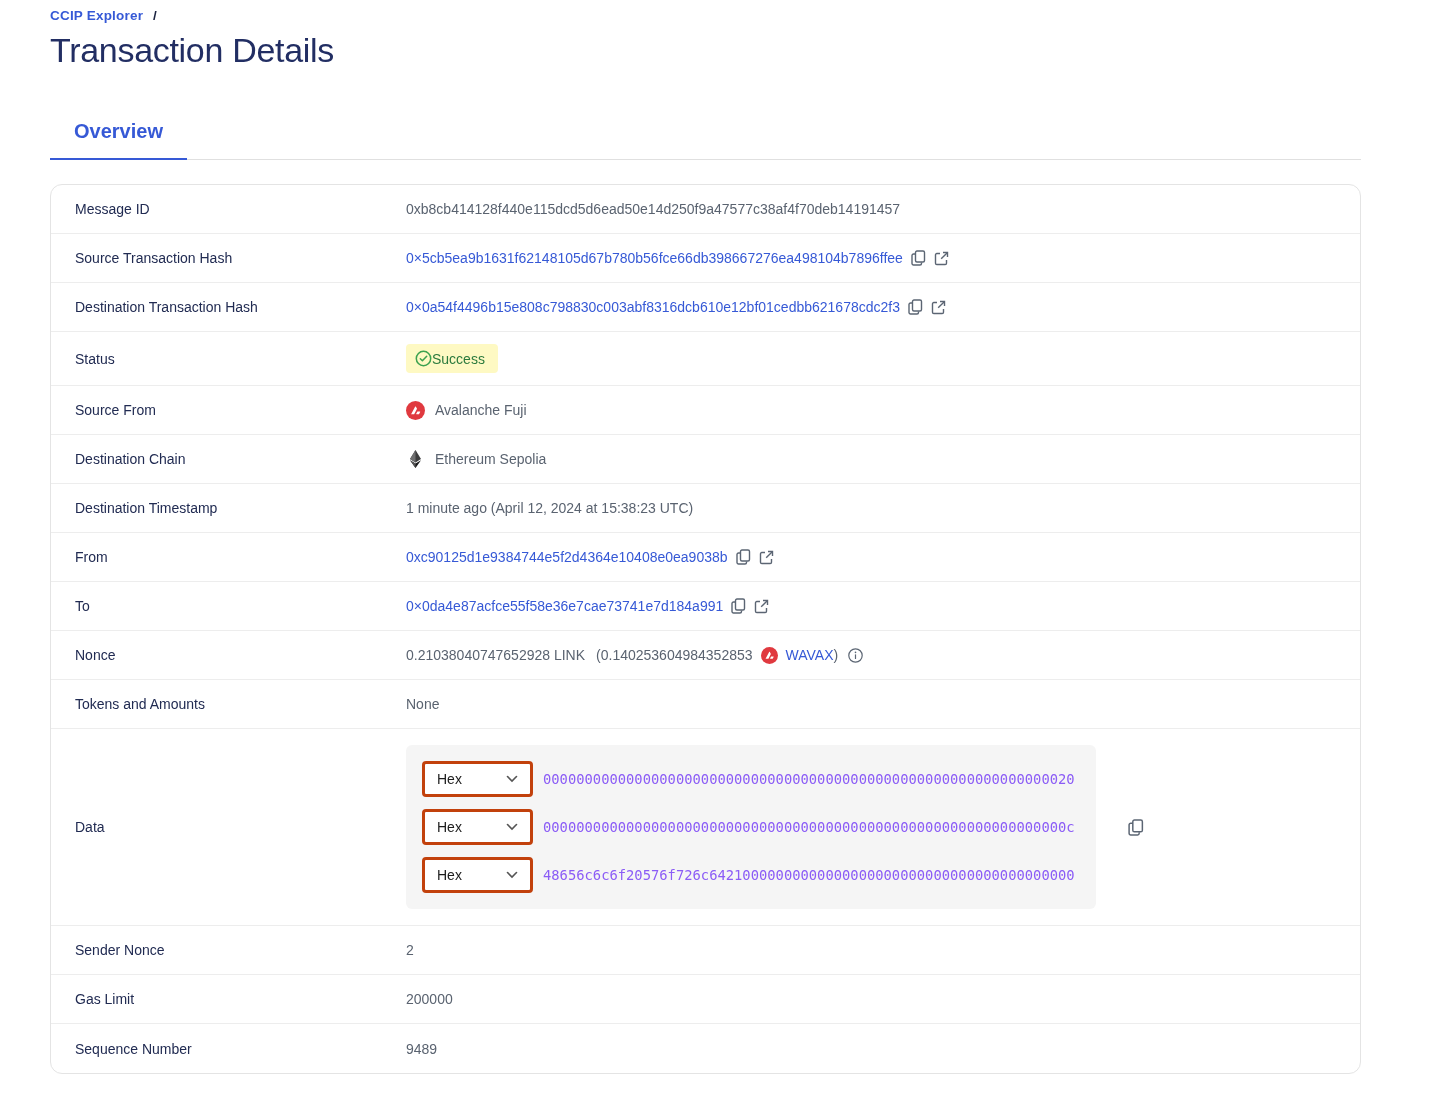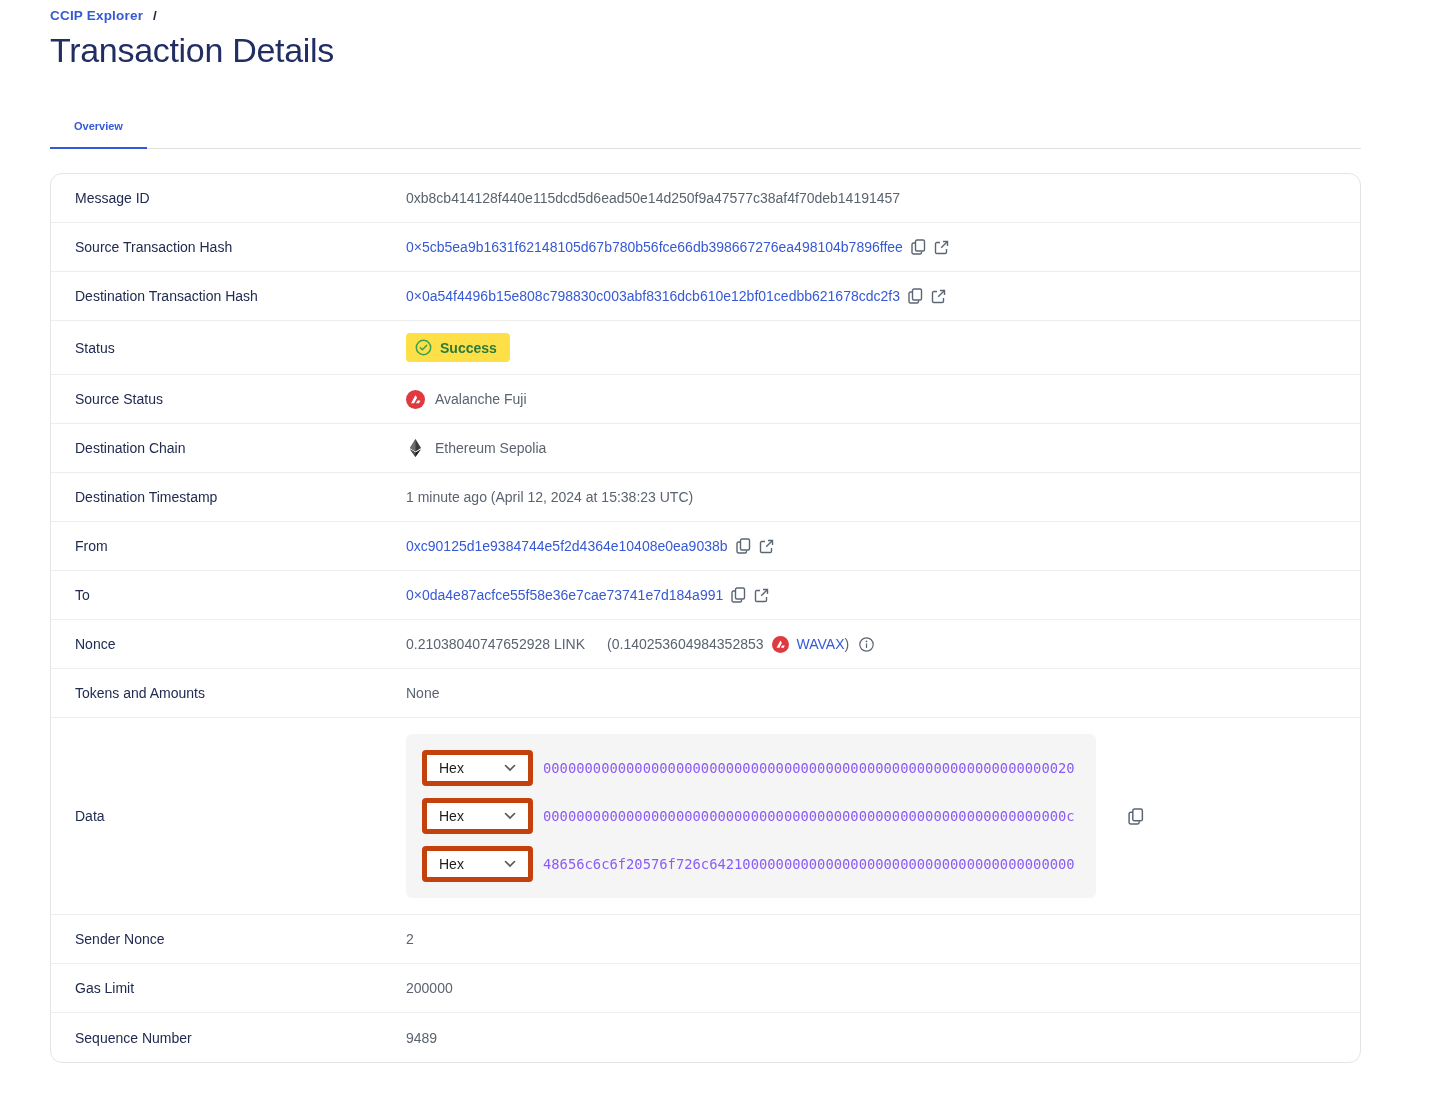--- a/index.html
+++ b/index.html
@@ -24,21 +24,21 @@
     color: #222e63;
     letter-spacing: -0.3px;
   }
 
   
   .tabs { margin-top: 40px; border-bottom: 1px solid #e0e0e0; }
   .tab {
     display: inline-block;
     padding: 10px 24px 15px 24px;
     margin-bottom: -1px;
-    font-size: 11px;
+    font-size: 20px;
     font-weight: 600;
     color: #3659d6;
     border-bottom: 2px solid #3659d6;
     cursor: pointer;
   }
 
   
   .card {
     margin-top: 24px;
     width: 1311px;
@@ -71,23 +71,23 @@
   .link { color: #3659d6; text-decoration: none; font-weight: 500; cursor: pointer; }
   .icon-btn {
     background: none; border: none; padding: 0; cursor: pointer;
     display: inline-flex; align-items: center; line-height: 0;
   }
   .nogap { display: inline-flex; align-items: baseline; }
   .gray { color: #5a6370; }
 
   
   .badge-success {
-    display: inline-flex; align-items: center; gap: 8px;
-    background: #fde047; color: #2b7a3d;
-    font-size: 14px; font-weight: 700;
+    display: inline-flex; align-items: center; 
+    background: #fef9c3; color: #2b7a3d;
+    font-size: 14px; font-weight: 400;
     padding: 6px 13px 6px 9px; border-radius: 4px;
   }
 
   
   .chain { display: inline-flex; align-items: center; gap: 10px; color: #5a6370; }
 
   
   .row-data { align-items: center; padding: 16px 24px; }
   .data-box {
     background: #f5f5f5;
@@ -96,21 +96,21 @@
     width: 690px;
     display: flex;
     flex-direction: column;
     gap: 12px;
   }
   .data-line { display: flex; align-items: center; gap: 10px; }
   .hex-select {
     flex: 0 0 111px;
     height: 36px;
     background: #ffffff;
-    border: 5px solid #c2410c;
+    border: 3px solid #c2410c;
     border-radius: 4px;
     display: flex; align-items: center; justify-content: space-between;
     padding: 0 12px;
     font-size: 14px; color: #1d1d1d;
     cursor: pointer;
   }
   .hex-value {
     font-family: "DejaVu Sans Mono", monospace;
     font-size: 13.8px;
     color: #8b5cf6;
@@ -193,21 +193,21 @@
                 <circle cx="8.5" cy="8.5" r="7.2"></circle>
                 <path d="M5.3 8.7l2.1 2.1 4.3-4.6" stroke-linecap="round" stroke-linejoin="round"></path>
               </svg>
           </span>
           <span>Success</span>
         </span>
       </div>
     </div>
 
     <div class="row">
-      <div class="label">Source Status</div>
+      <div class="label">Source From</div>
       <div class="value">
         <span class="chain">
           <span>
             <svg width="19" height="19" viewBox="0 0 19 19">
                 <circle cx="9.5" cy="9.5" r="9.5" fill="#e0393f"></circle>
                 <path d="M5.1 13.2 L9.1 5.7 C9.3 5.3 9.7 5.3 9.9 5.7 L10.9 7.5 C11 7.7 11 7.9 10.9 8.1 L8.3 13 C8.2 13.1 8 13.2 7.9 13.2 Z" fill="#ffffff"></path>
                 <path d="M11.7 10.5 L13.9 10.5 C14.2 10.5 14.3 10.8 14.2 11 L13.1 13 C13 13.1 12.9 13.2 12.7 13.2 L10.5 13.2 C10.2 13.2 10.1 12.9 10.2 12.7 L11.3 10.7 C11.4 10.6 11.5 10.5 11.7 10.5 Z" fill="#ffffff"></path>
               </svg>
           </span>
           <span>Avalanche Fuji</span>
@@ -276,21 +276,21 @@
               <path d="M13 2 7.2 7.8"></path>
             </svg>
         </button>
       </div>
     </div>
 
     <div class="row">
       <div class="label">Nonce</div>
       <div class="value">
         <span>0.21038040747652928 LINK</span>
-        <span class="gray" style="margin-left:14px">(0.140253604984352853</span>
+        <span class="gray" style="margin-left:3px">(0.140253604984352853</span>
         <span style="line-height:0">
           <svg width="17" height="17" viewBox="0 0 19 19">
               <circle cx="9.5" cy="9.5" r="9.5" fill="#e0393f"></circle>
               <path d="M5.1 13.2 L9.1 5.7 C9.3 5.3 9.7 5.3 9.9 5.7 L10.9 7.5 C11 7.7 11 7.9 10.9 8.1 L8.3 13 C8.2 13.1 8 13.2 7.9 13.2 Z" fill="#ffffff"></path>
               <path d="M11.7 10.5 L13.9 10.5 C14.2 10.5 14.3 10.8 14.2 11 L13.1 13 C13 13.1 12.9 13.2 12.7 13.2 L10.5 13.2 C10.2 13.2 10.1 12.9 10.2 12.7 L11.3 10.7 C11.4 10.6 11.5 10.5 11.7 10.5 Z" fill="#ffffff"></path>
             </svg>
         </span>
         <span class="nogap">
           <a class="link">WAVAX</a>
             <span class="gray">)</span>

